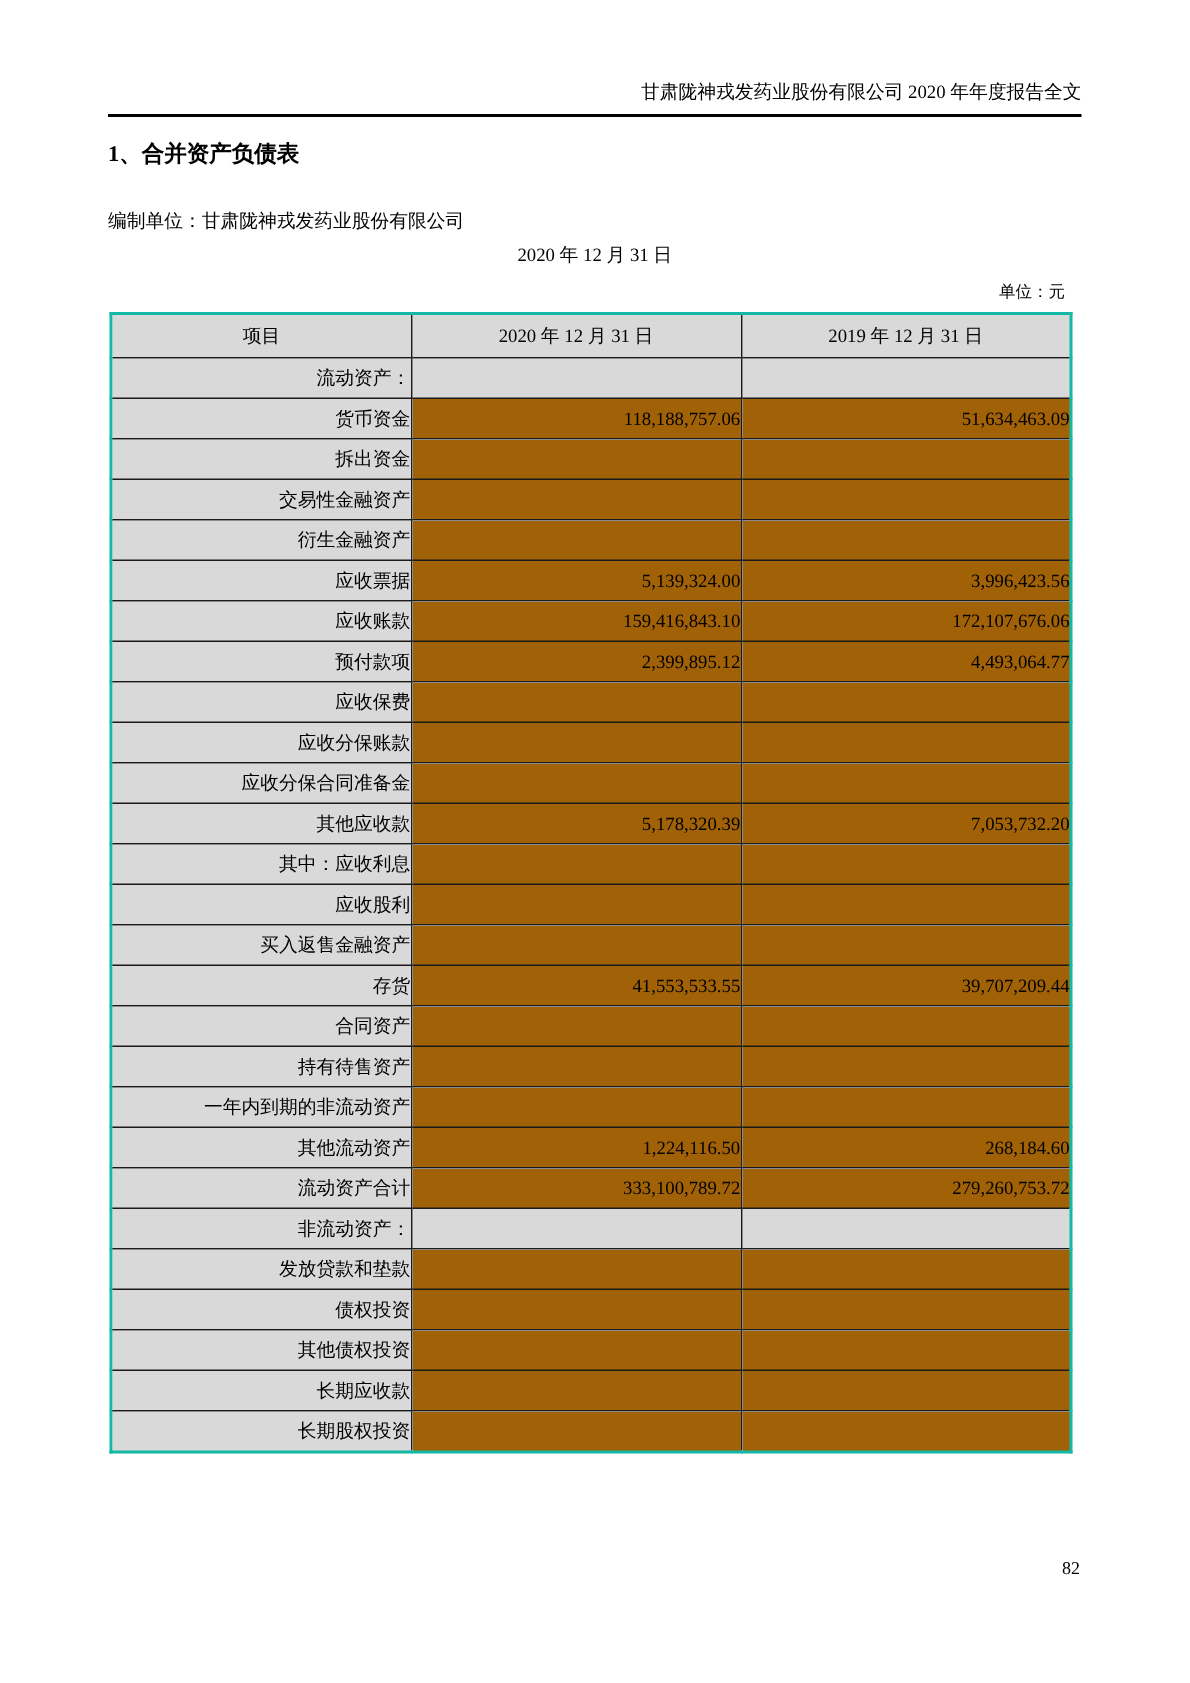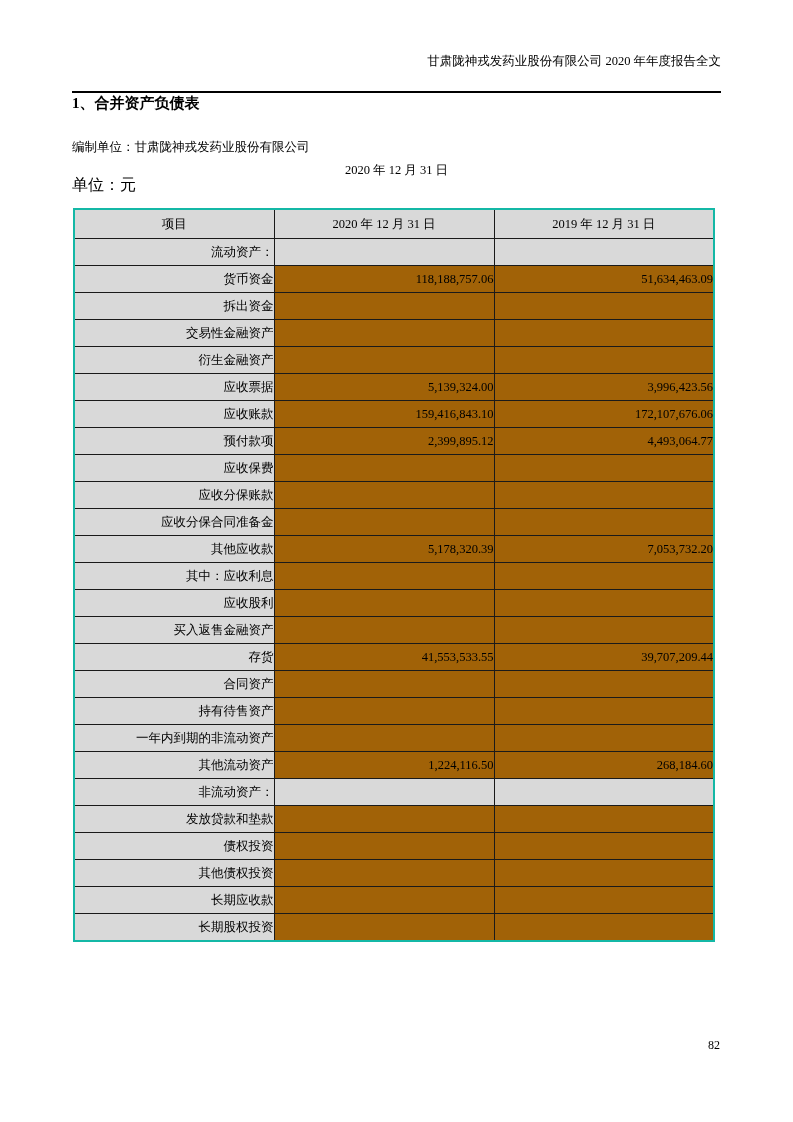--- a/index.html
+++ b/index.html
@@ -17,21 +17,21 @@
     overflow: hidden;
   }
   .page-header {
     position: absolute;
     left: 72px;
     width: 649px;
     top: 53px;
     text-align: right;
     font-size: 12.5px;
     line-height: 16px;
-    padding-bottom: 22px;
+    padding-bottom: 7px;
     border-bottom: 2px solid #000000;
   }
   .section-title {
     position: absolute;
     left: 72px;
     top: 93px;
     margin: 0;
     font-size: 15px;
     font-weight: bold;
     line-height: 20px;
@@ -50,22 +50,23 @@
     width: 649px;
     top: 162px;
     text-align: center;
     font-size: 12.5px;
     line-height: 16px;
   }
   .unit-label {
     position: absolute;
     left: 72px;
     width: 638px;
-    top: 177px;
-    font-size: 16px;
+    top: 187px;
+    text-align: right;
+    font-size: 11px;
     line-height: 16px;
   }
   table.balance-sheet {
     position: absolute;
     left: 73px;
     top: 208px;
     width: 640px;
     border-collapse: collapse;
     table-layout: fixed;
     font-size: 12.5px;
@@ -233,20 +234,25 @@
         <tr>
           <td class="cell-label indent-1">一年内到期的非流动资产</td>
           <td class="cell-value"></td>
           <td class="cell-value"></td>
         </tr>
         <tr>
           <td class="cell-label indent-1">其他流动资产</td>
           <td class="cell-value">1,224,116.50</td>
           <td class="cell-value">268,184.60</td>
         </tr>
+        <tr>
+          <td class="cell-label indent-0">流动资产合计</td>
+          <td class="cell-value">333,100,789.72</td>
+          <td class="cell-value">279,260,753.72</td>
+        </tr>
         <tr class="section">
           <td class="cell-label indent-0">非流动资产：</td>
           <td class="cell-value"></td>
           <td class="cell-value"></td>
         </tr>
         <tr>
           <td class="cell-label indent-1">发放贷款和垫款</td>
           <td class="cell-value"></td>
           <td class="cell-value"></td>
         </tr>

